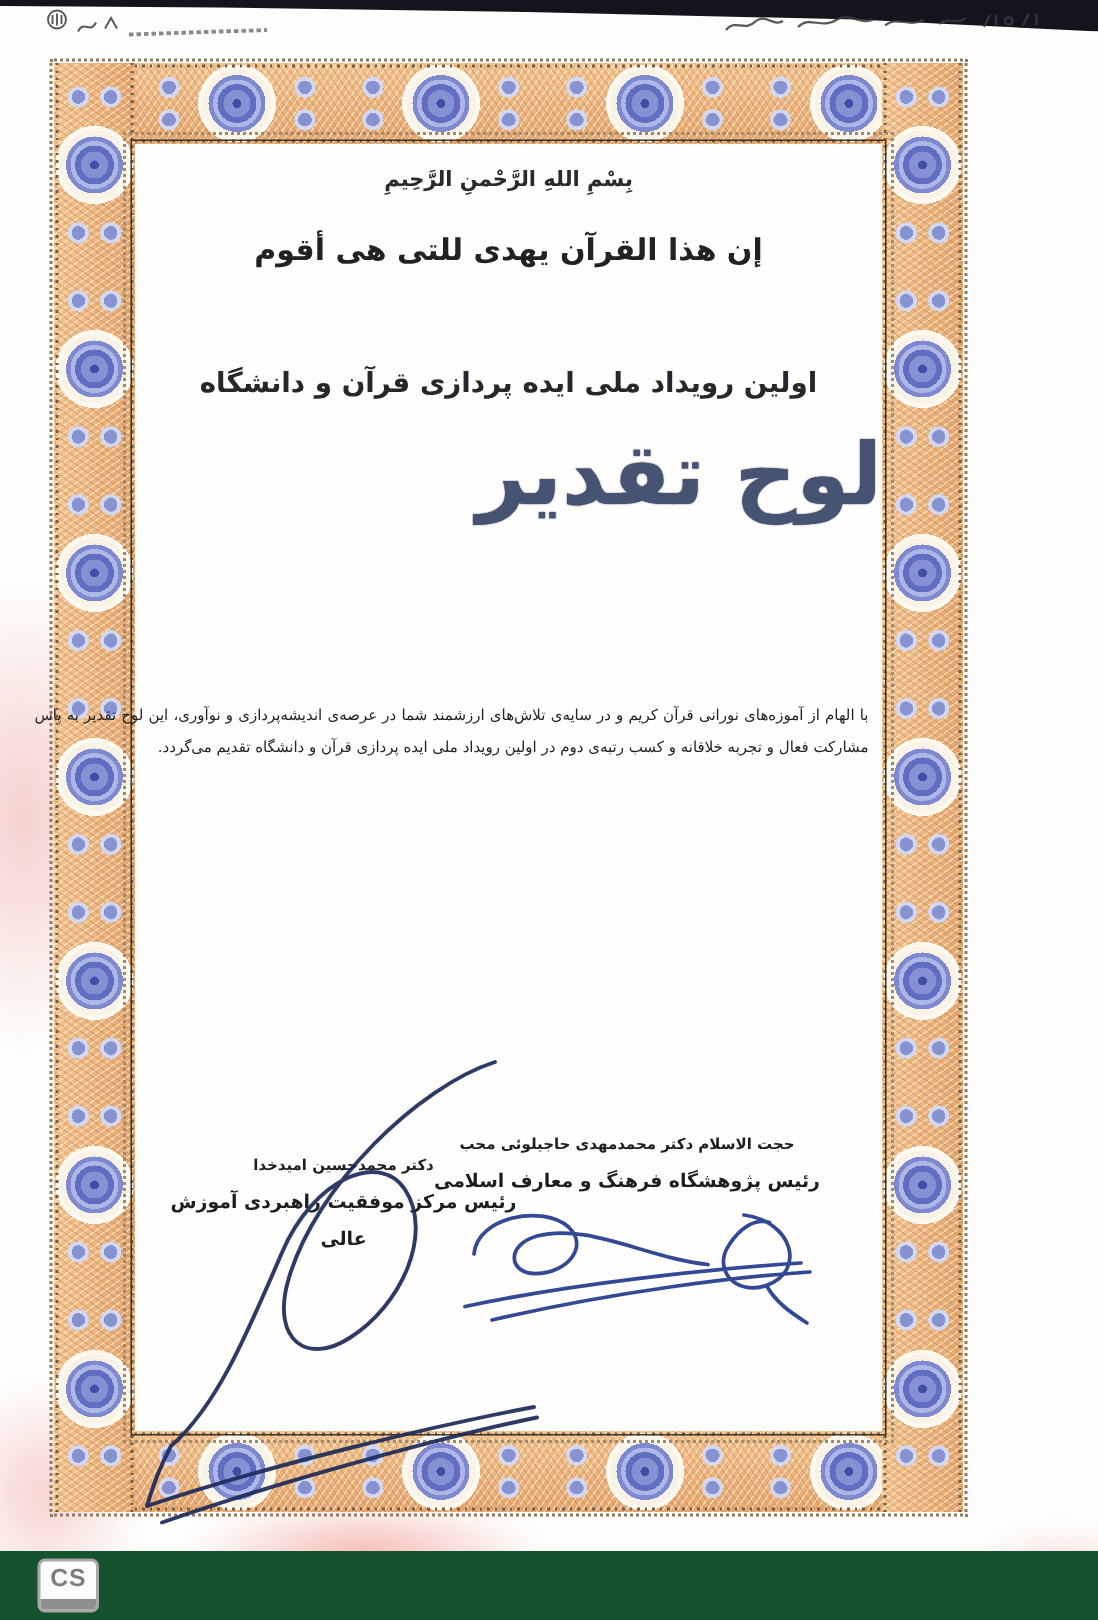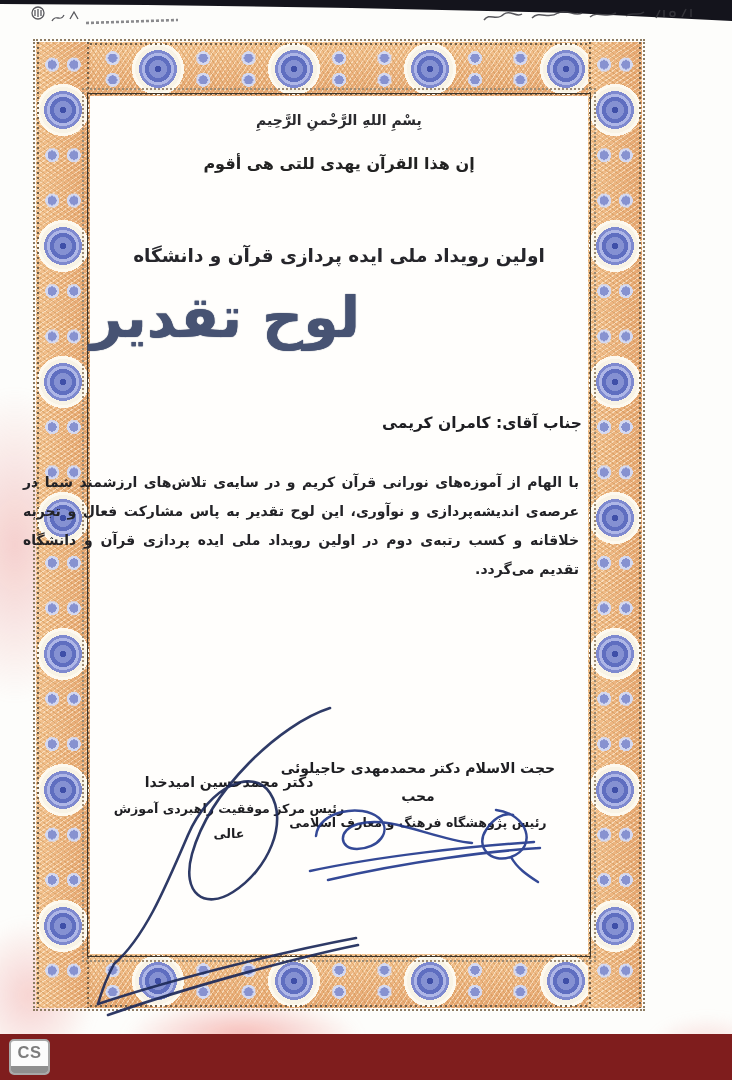--- a/index.html
+++ b/index.html
@@ -57,41 +57,41 @@
     background:repeating-linear-gradient(180deg,#6f5e49 0 1.6px, rgba(0,0,0,0) 1.6px 5px);}
   .strip.v:before{left:1px;} .strip.v:after{right:1px;}
   .inner-dots{position:absolute;inset:46px;border:2px dotted #9c8b74;pointer-events:none;}
   .inner-line{position:absolute;inset:51px;border:1.6px solid #40362a;pointer-events:none;}
 
   
   .content{position:absolute;inset:54px;background:#fffefc;color:#1e1e22;direction:rtl;}
   .bismillah{position:absolute;top:16px;left:0;right:0;text-align:center;
     font-size:14px;font-weight:bold;color:#2a2a2e;}
   .verse{position:absolute;top:58px;left:0;right:0;text-align:center;
-    font-size:16px;font-weight:bold;color:#222;}
+    font-size:20px;font-weight:bold;color:#222;}
   .event-title{position:absolute;top:149px;left:0;right:0;text-align:center;
     font-size:18.5px;font-weight:bold;color:#26262b;}
-  .cert-title{position:absolute;top:188px;left:0;right:0;text-align:left;
+  .cert-title{position:absolute;top:188px;left:0;right:0;text-align:right;
     font-size:57px;font-weight:bold;color:#475373;text-shadow:0 0 1px #2e3a57;}
   .recipient{position:absolute;top:318px;right:6px;font-size:15.5px;font-weight:bold;}
-  .body-par{position:absolute;right:9px;width:556px;font-size:14px;line-height:2.08;
-    text-align:justify;color:#232327;font-weight:bold;}
+  .body-par{position:absolute;right:9px;width:556px;font-size:10px;line-height:2.08;
+    text-align:justify;color:#232327;}
   .p1{top:372px;} .p2{top:506px;}
   .sig-block{position:absolute;text-align:center;font-weight:bold;line-height:2.0;z-index:2;}
-  .sig-block .sig-name{font-size:14px;} .sig-block .sig-role{font-size:12.6px;}
+  .sig-block .sig-name{font-size:10px;} .sig-block .sig-role{font-size:12.6px;}
   .sig-right{top:658px;right:30px;width:280px;}
   .sig-left{top:672px;left:14px;width:250px;}
   .sig-svg{position:absolute;z-index:3;}
   .sig-svg path{fill:none;stroke-linecap:round;}
   .sig-svg-left{left:2px;top:598px;width:272px;height:332px;}
   .sig-svg-right{right:36px;top:702px;width:252px;height:92px;}
 
   
-  .wm-bar{position:absolute;left:0;right:0;bottom:0;height:46px;background:#7f1d1d;z-index:5;
-    display:flex;align-items:center;}
+  .wm-bar{position:absolute;left:0;right:0;bottom:0;height:46px;background:#14532d;z-index:5;
+    display:flex;align-items:center;padding-left:16px;}
   .cs-badge{position:relative;width:37px;height:32px;margin-left:9px;background:#fcfcfc;
     border:2px solid #a8a8a8;border-radius:5px;display:flex;align-items:flex-start;justify-content:center;}
   .cs-badge .cs-letters{font-family:"Liberation Sans",sans-serif;font-weight:bold;font-size:16.5px;
     color:#7d7d7d;line-height:22px;letter-spacing:.5px;}
   .cs-badge .cs-strip{position:absolute;left:0;right:0;bottom:0;height:7px;background:#8f8f8f;
     border-radius:0 0 3px 3px;}
   .wm-text{margin-right:0;margin-left:0;padding-right:12px;font-family:"Liberation Sans",sans-serif;
     font-size:21px;color:#c2c2c2;letter-spacing:.3px;}
 </style>
 </head>
@@ -132,21 +132,20 @@
     <div class="strip h top" style="left:54px;right:54px;"></div>
     <div class="strip h bottom" style="left:54px;right:54px;"></div>
     <div class="inner-dots"></div>
     <div class="inner-line"></div>
 
     <div class="content">
       <div class="bismillah">بِسْمِ اللهِ الرَّحْمنِ الرَّحِيمِ</div>
       <div class="verse">إن هذا القرآن یهدی للتی هی أقوم</div>
       <div class="event-title">اولین رویداد ملی ایده پردازی قرآن و دانشگاه</div>
       <div class="cert-title">لوح تقدیر</div>
-      <div class="recipient">جناب آقای: کامران کریمی</div>
       <div class="body-par p1">با الهام از آموزه‌های نورانی قرآن کریم و در سایه‌ی تلاش‌های ارزشمند شما در عرصه‌ی اندیشه‌پردازی و نوآوری، این لوح تقدیر به پاس مشارکت فعال و تجربه خلاقانه و کسب رتبه‌ی دوم در اولین رویداد ملی ایده پردازی قرآن و دانشگاه تقدیم می‌گردد.</div>
 
       <div class="sig-block sig-right">
         <div class="sig-name">حجت الاسلام دکتر محمدمهدی حاجیلوئی محب</div>
         <div class="sig-role">رئیس پژوهشگاه فرهنگ و معارف اسلامی</div>
       </div>
       <div class="sig-block sig-left">
         <div class="sig-name">دکتر محمدحسین امیدخدا</div>
         <div class="sig-role">رئیس مرکز موفقیت راهبردی آموزش عالی</div>
       </div>

